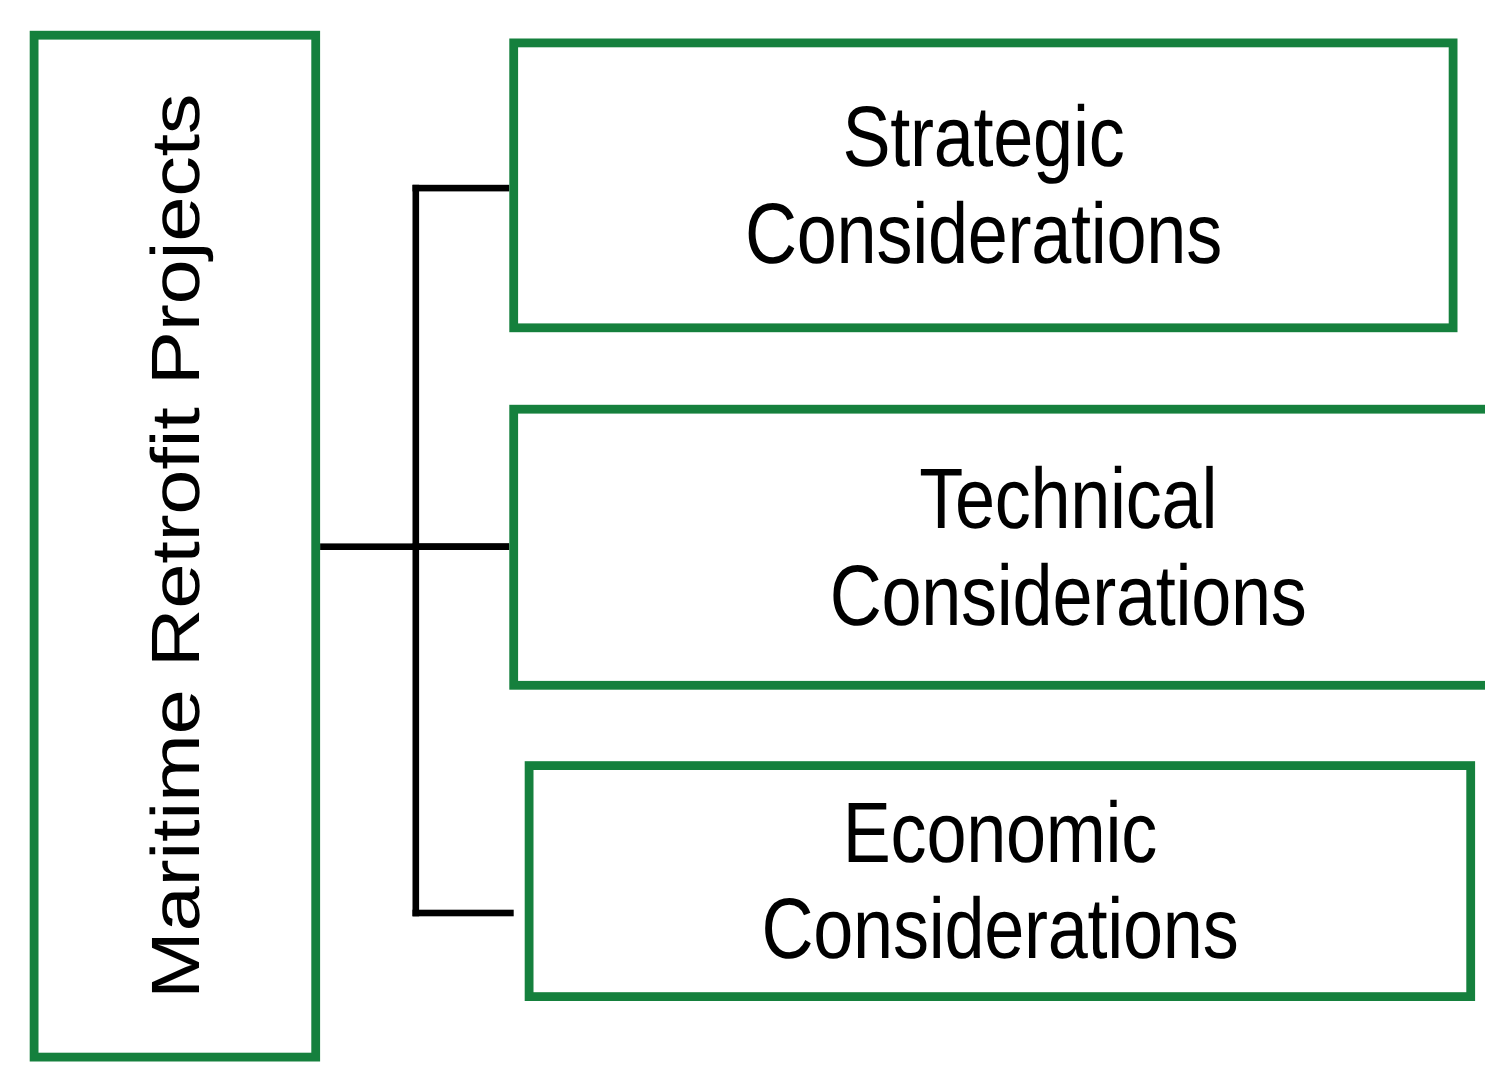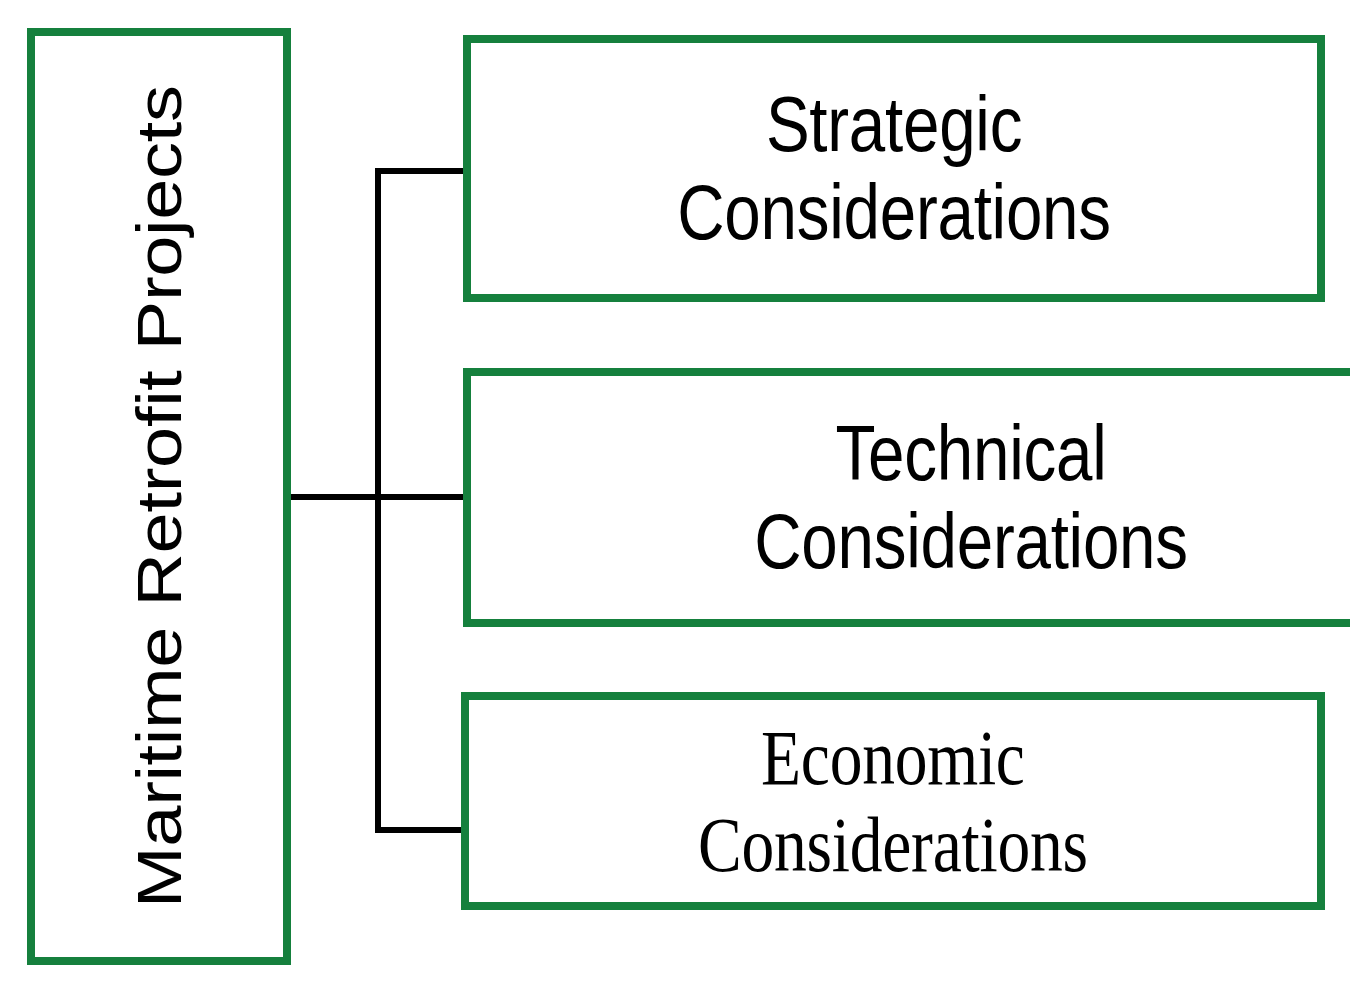--- a/index.html
+++ b/index.html
@@ -65,25 +65,24 @@
     width: 862px;
     height: 267px;
   }
   #node-technical {
     left: 463px;
     top: 368px;
     width: 1016px;
     height: 259px;
   }
   #node-economic {
-    left: 461px;
+    left: 477px;
     top: 692px;
     width: 864px;
     height: 218px;
-    font-family: Liberation Serif, serif;
   }
   #node-strategic .node-label,
   #node-technical .node-label,
   #node-economic .node-label {
     font-size: 78px;
   }
 
   
   .conn {
     position: absolute;

